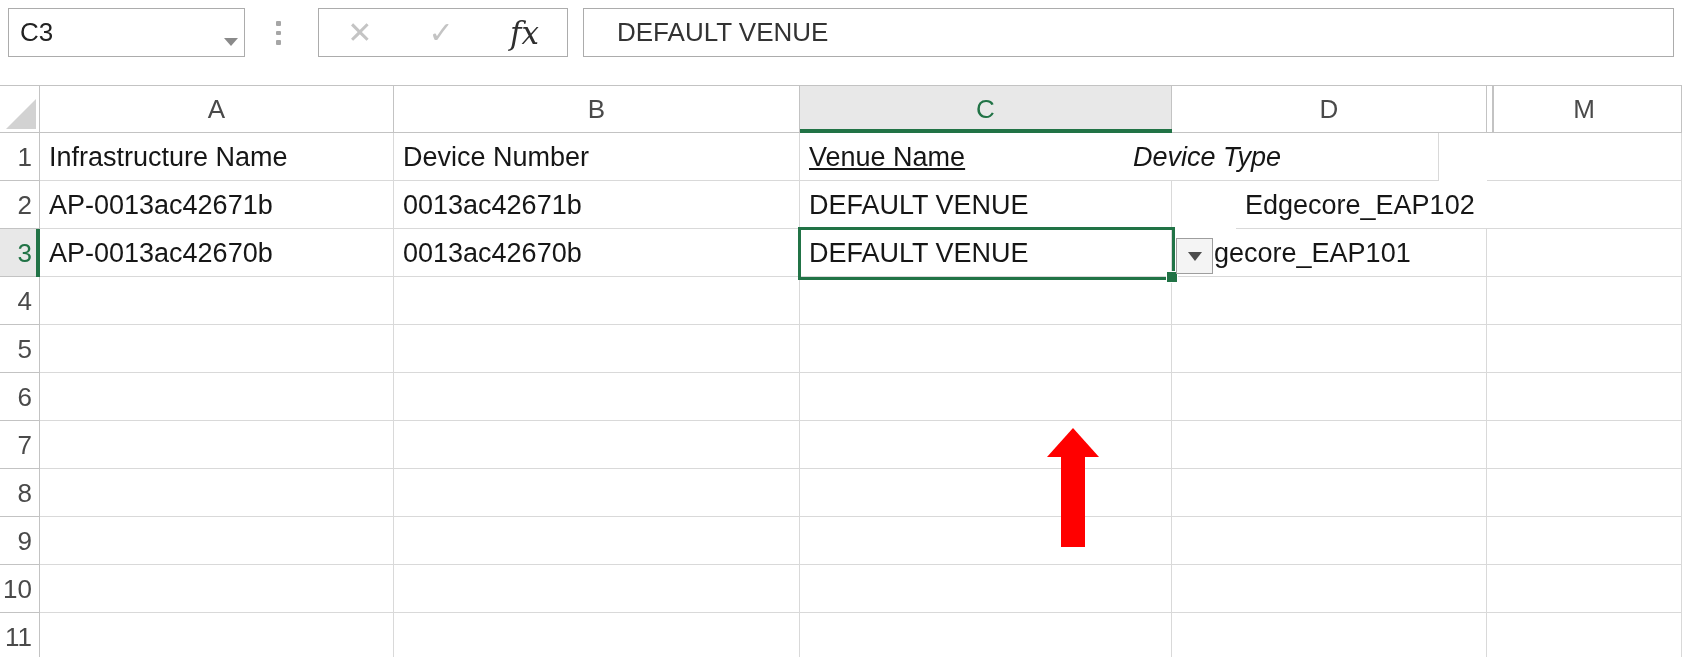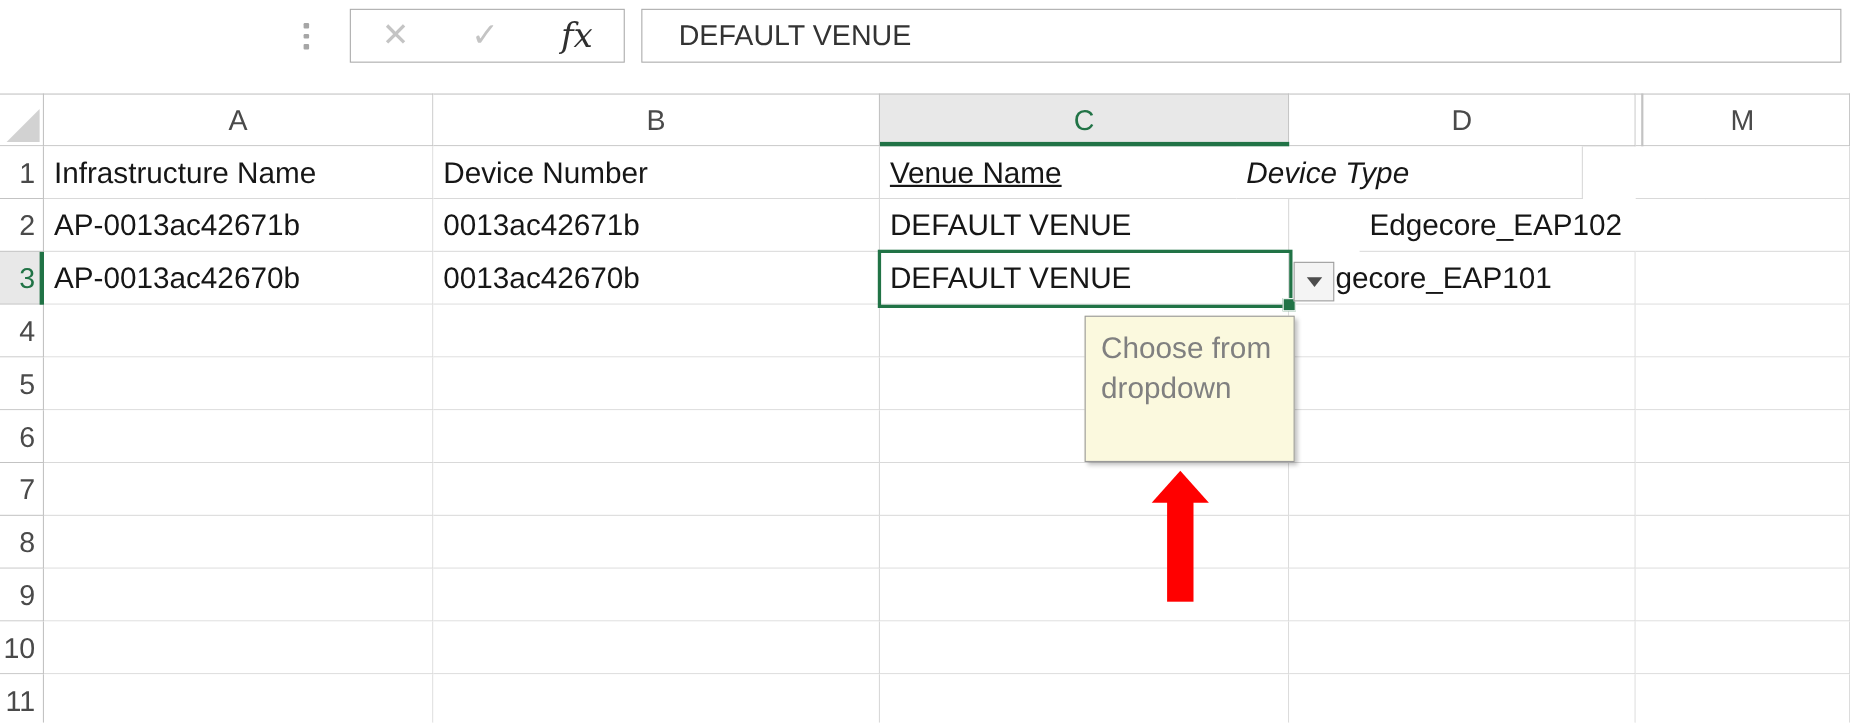--- a/index.html
+++ b/index.html
@@ -57,20 +57,24 @@
   #arrow-head{position:absolute;left:1047px;top:428px;width:0;height:0;
         border-left:26px solid transparent;border-right:26px solid transparent;
         border-bottom:29px solid var(--arrow_red);}
   #arrow-shaft{position:absolute;left:1061px;top:456px;width:24px;height:91px;background:var(--arrow_red);}
 </style>
 </head>
 <body>
 
 <div id="stage">
 
+  <div id="name-box" class="box">
+    <span>C3</span>
+    <span id="name-caret"></span>
+  </div>
   <div id="dots">
     <div></div>
       <div></div>
       <div></div>
   </div>
   <div id="fx-box" class="box">
     <span class="fbtn">✕</span>
     <span class="fbtn">✓</span>
     <span id="fx-glyph">fx</span>
   </div>
@@ -156,17 +160,16 @@
     </div>
 
   <div id="col-sel-underline"></div>
   <div id="row-sel-edge"></div>
   <div id="hidden-col-line"></div>
   <div id="selection-border"></div>
   <div id="fill-handle"></div>
   <div id="dd-btn">
     <span class="tri"></span>
   </div>
-  <div id="tooltip">Choose from dropdown</div>
   <div id="arrow-head"></div>
   <div id="arrow-shaft"></div>
 
 </div>
 
 </body></html>

